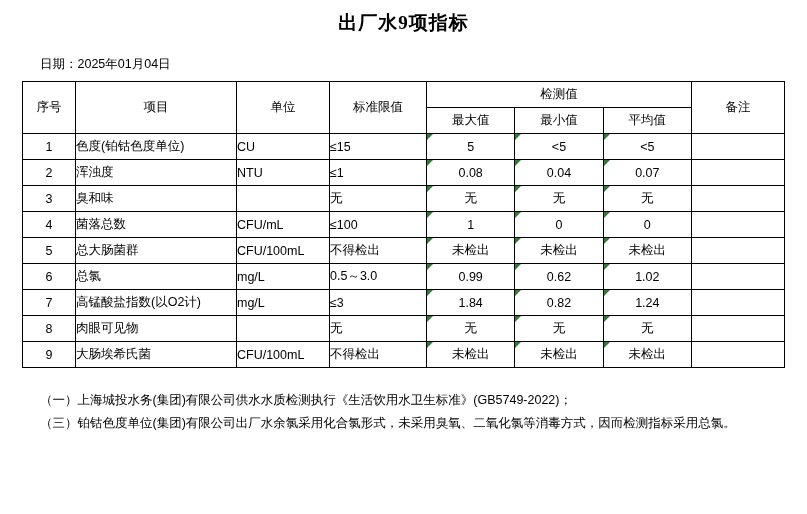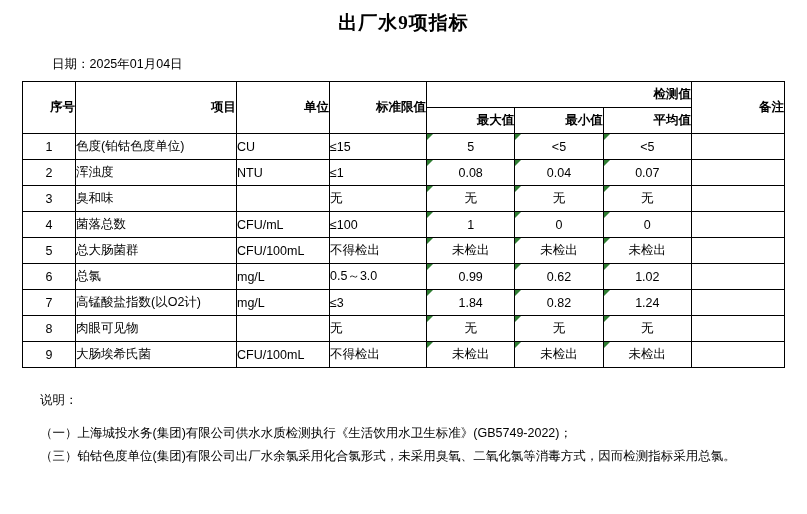--- a/index.html
+++ b/index.html
@@ -22,40 +22,40 @@
   }
   .doc-title {
     text-align: center;
     font-size: 19px;
     font-weight: bold;
     letter-spacing: 1px;
     padding-top: 10px;
     font-family: "Liberation Serif", serif;
   }
   .date-line {
-    margin: 20px 0 8px 52px;
+    margin: 20px 0 8px 40px;
     font-size: 12.5px;
     font-family: "Liberation Sans", sans-serif;
   }
   table.main {
     border-collapse: collapse;
     margin-left: 22px;
     width: 763px;
     table-layout: fixed;
     font-size: 12.5px;
   }
   table.main th, table.main td {
     border: 1px solid #000000;
     padding: 0;
     height: 25px;
     vertical-align: middle;
   }
   table.main th {
-    font-weight: bold;
-    text-align: right;
+    font-weight: normal;
+    text-align: center;
   }
   .c-seq { width: 52px; text-align: center; margin-left: 16px; }
   .c-item { width: 160px; }
   .c-unit { width: 92px; }
   .c-limit { width: 96px; }
   .c-val { width: 100px; text-align: center; }
   .c-note { width: 92px; }
   .hdr-tall { height: 52px; }
   td.leftpad { padding-left: 6px; }
   td.center { text-align: center; }
@@ -192,18 +192,17 @@
         <td class="leftpad">不得检出</td>
         <td class="center green-corner">未检出</td>
         <td class="center green-corner">未检出</td>
         <td class="center green-corner">未检出</td>
         <td></td>
       </tr>
     </tbody>
   </table>
 
   <div class="notes">
-    <div class="note-title">说明：</div>
     <p>（一）上海城投水务(集团)有限公司供水水质检测执行《生活饮用水卫生标准》(GB5749-2022)；</p>
     <p>（三）铂钴色度单位(集团)有限公司出厂水余氯采用化合氯形式，未采用臭氧、二氧化氯等消毒方式，因而检测指标采用总氯。</p>
   </div>
 
 </div>
 
 </body></html>

